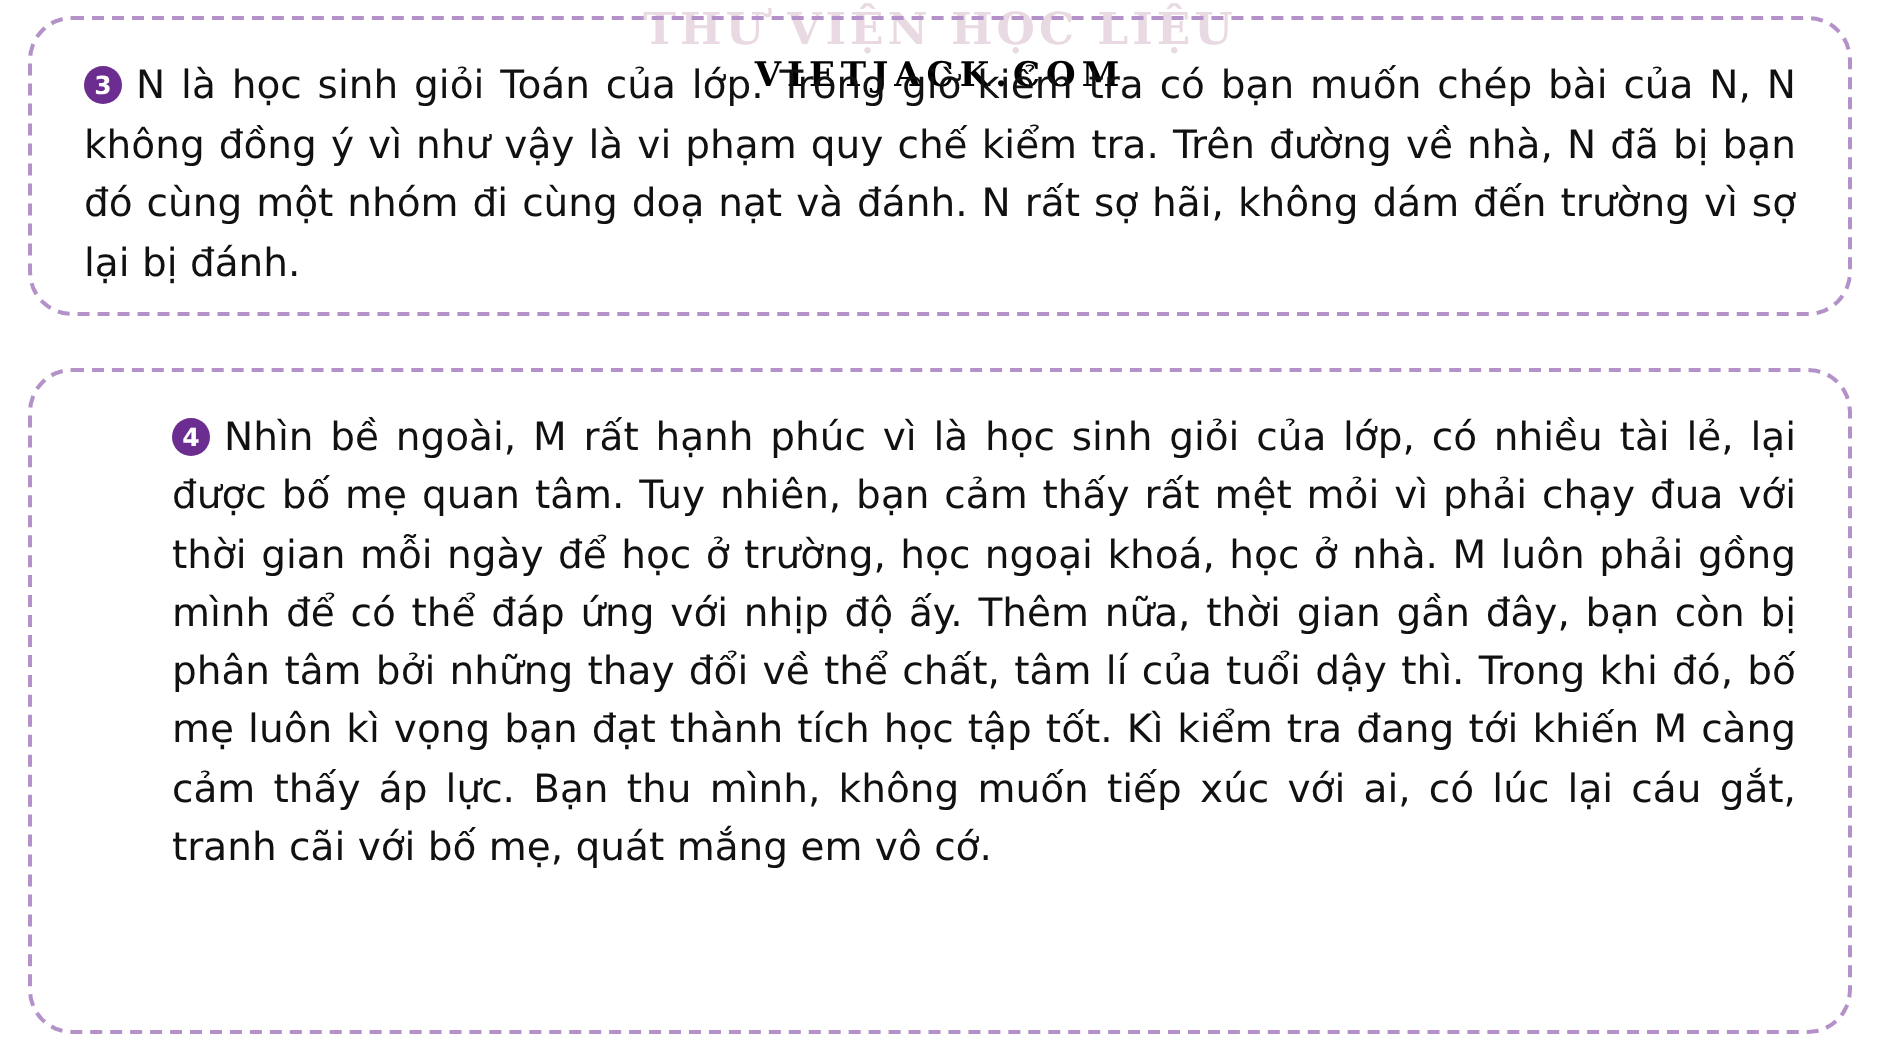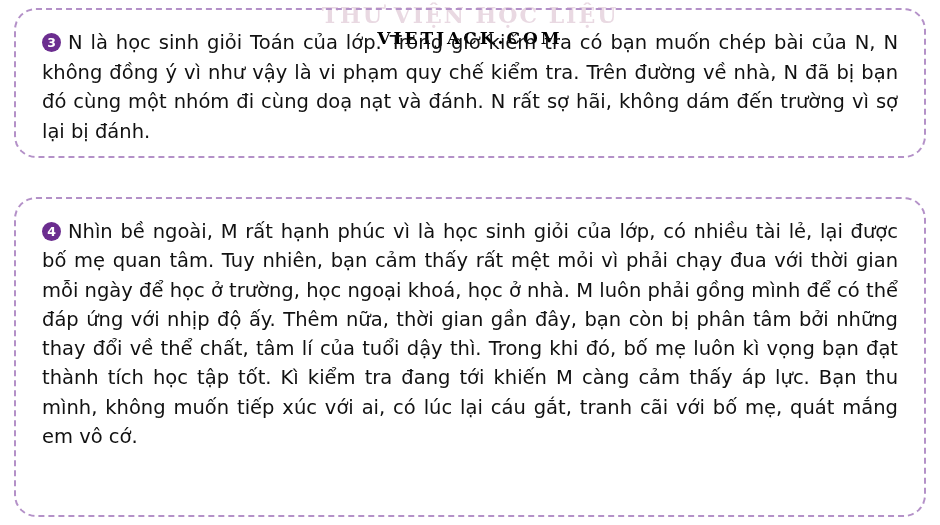--- a/index.html
+++ b/index.html
@@ -16,21 +16,21 @@
   }
 
   .page {
     position: relative;
     width: 940px;
     height: 525px;
     box-sizing: border-box;
     padding: 8px 14px 8px 14px;
     display: flex;
     flex-direction: column;
-    gap: 39px;
+    gap: 26px;
     align-items: flex-end;
   }
 
   .watermark {
     position: absolute;
     top: 2px;
     left: 0;
     width: 940px;
     text-align: center;
     font-family: "DejaVu Serif", serif;
@@ -81,21 +81,21 @@
     background: #6b2d8f;
     color: #ffffff;
     font-size: 12.5px;
     text-align: center;
     font-weight: bold;
     vertical-align: 2px;
     margin-right: 7px;
     font-family: "DejaVu Sans", sans-serif;
   }
 
-  .card-2 .para { line-height: 1.5; }
+  .card-2 .para { line-height: 1.5; margin-left: 44px; }
 </style>
 </head>
 <body>
 
 <div class="page">
 
   <div class="watermark">
     <span>THƯ VIỆN HỌC LIỆU</span>
     <span class="wm2">VIETJACK.COM</span>
   </div>

